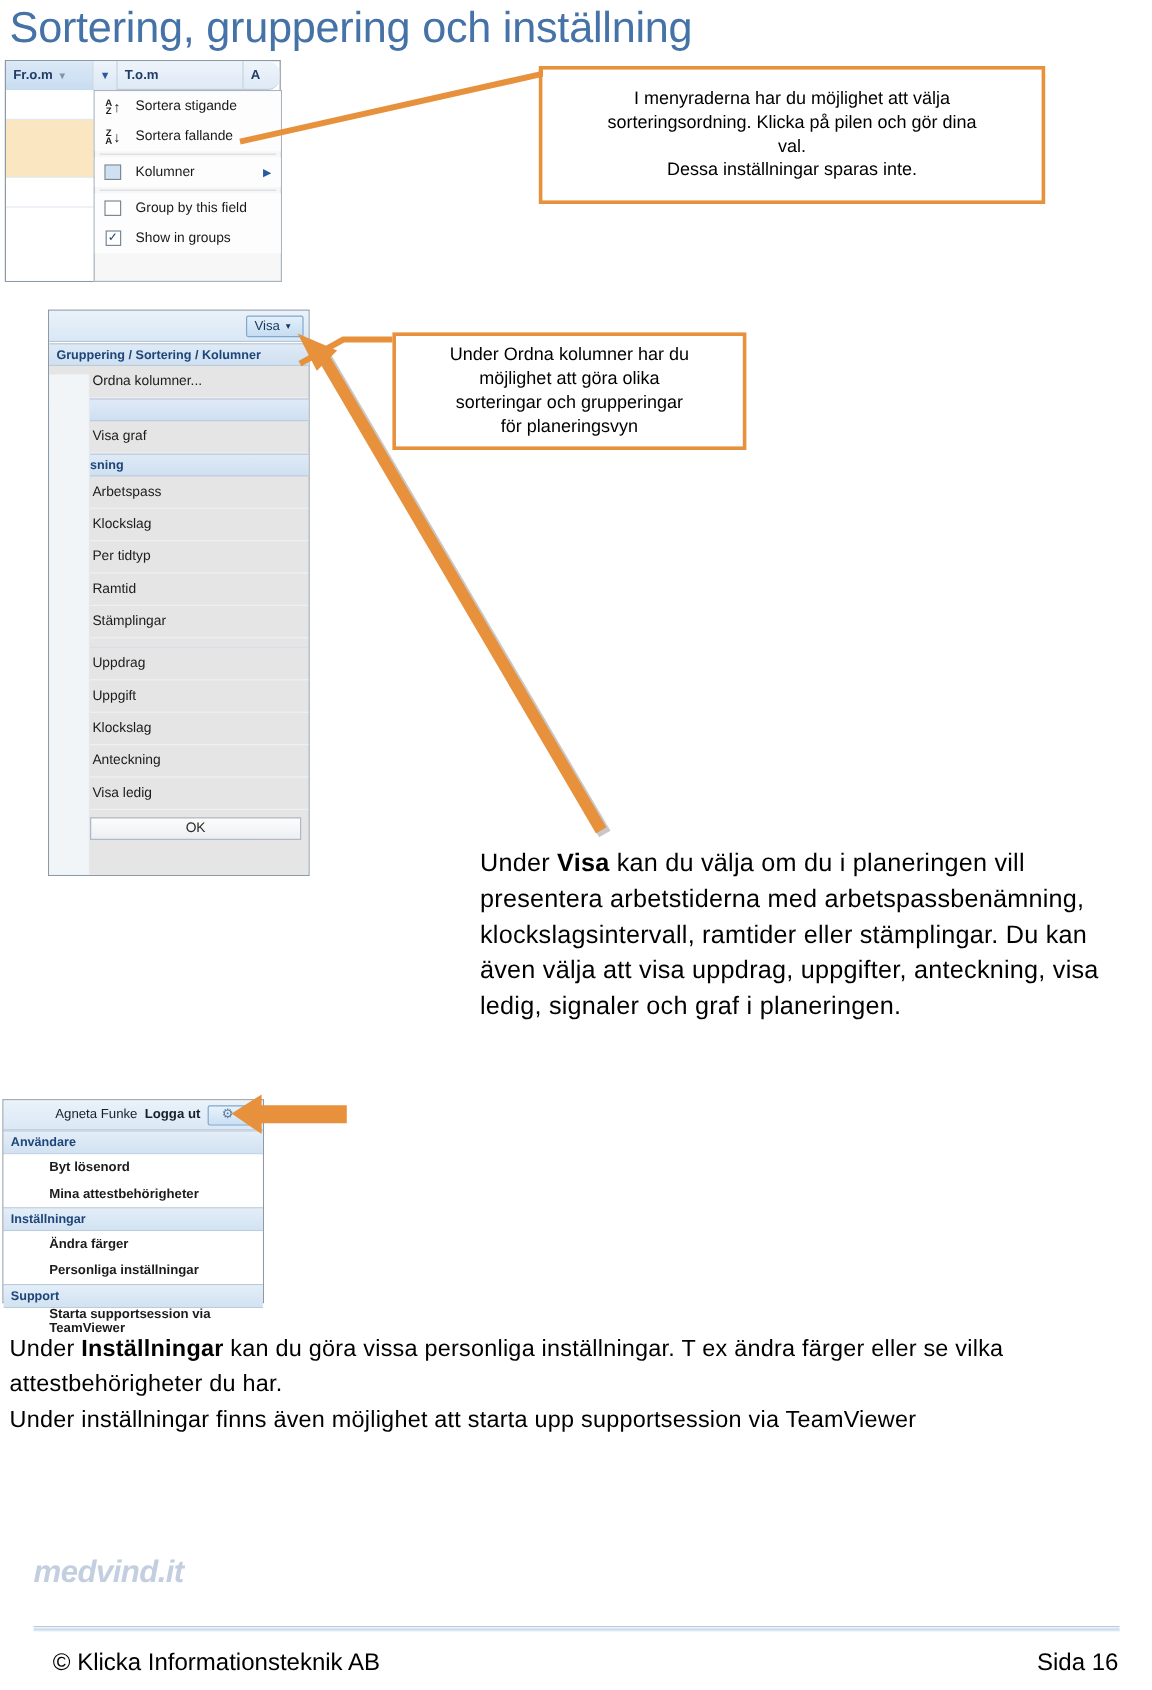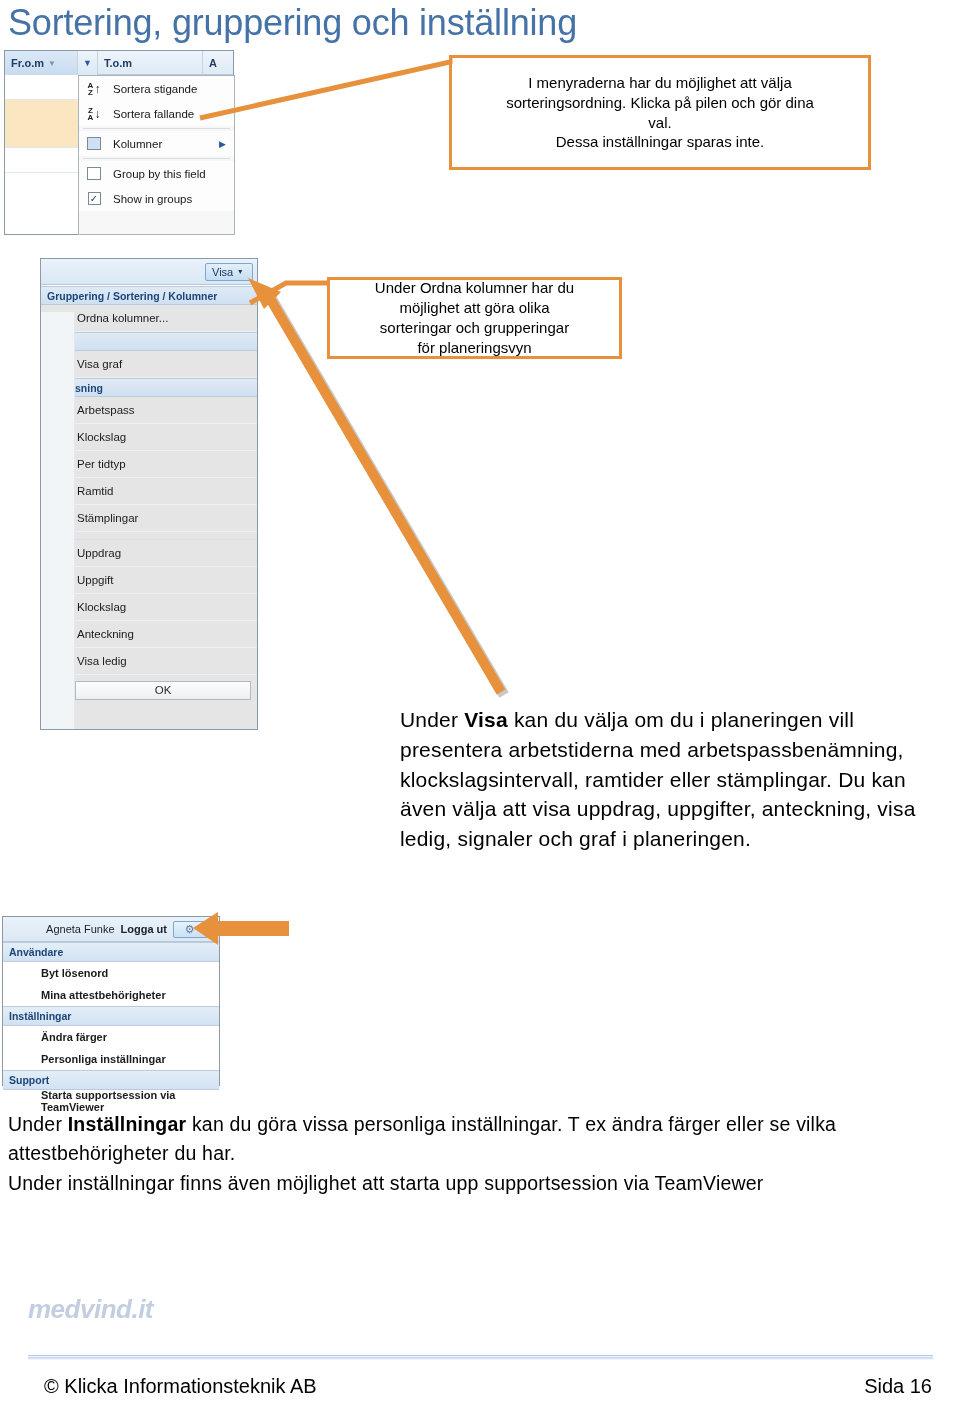--- a/index.html
+++ b/index.html
@@ -25,21 +25,21 @@
     border:1px solid #9aa6b2;
     box-shadow:0 0 0 1px #ffffff inset;
   }
 
   
   #grid-shot { left:4px; top:50px; width:230px; height:185px; border:1px solid #8c99a6; background:#fff; }
   #grid-header {
     position:absolute; left:0; top:0; width:100%; height:24px;
     background:linear-gradient(#eef4fb,#dfeaf5);
     border-bottom:1px solid #bccbd8;
-    display:flex; align-items:flex-start;
+    display:flex; align-items:flex-start;border-radius:10px;
   }
   .grid-col {
     height:24px; display:flex; align-items:center; gap:4px;
     padding:0 6px; font-size:11px; font-weight:bold; color:#1f3d66;
     border-right:1px solid #c6d3e0;
   }
   .grid-col.sel { background:linear-gradient(#dbe9f7,#c8dcf0); }
   .tiny-caret { font-size:8px; color:#7f94ab; }
   .hdr-dd { width:20px; justify-content:center; background:linear-gradient(#eef4fb,#dbe8f5); }
   .hdr-dd .tiny-caret { color:#2a5a9c; font-size:9px; }
@@ -147,21 +147,21 @@
     font-size:11px; color:#1b1b1b; background:#fff;font-weight:bold;
   }
 
   
   .callout {
     position:absolute; border:3px solid #e8913c; background:#ffffff;
     display:flex; align-items:center; justify-content:center; text-align:center;
     color:#000; line-height:1.32;
   }
   #callout-top { left:449px; top:55px; width:422px; height:115px; font-size:15px; padding:4px 14px; }
-  #callout-mid { left:327px; top:277px; width:295px; height:82px; font-size:15px; padding:2px 8px; }
+  #callout-mid { left:327px; top:277px; width:295px; height:98px; font-size:15px; padding:2px 8px; }
 
   
   .para { position:absolute; color:#000; }
   #para-visa {
     left:400px; top:705px; width:545px;
     font-size:21px; line-height:1.42; letter-spacing:0.2px;
   }
   #para-install {
     left:8px; top:1110px; width:930px;
     font-size:19.5px; line-height:1.50; letter-spacing:0.2px;

